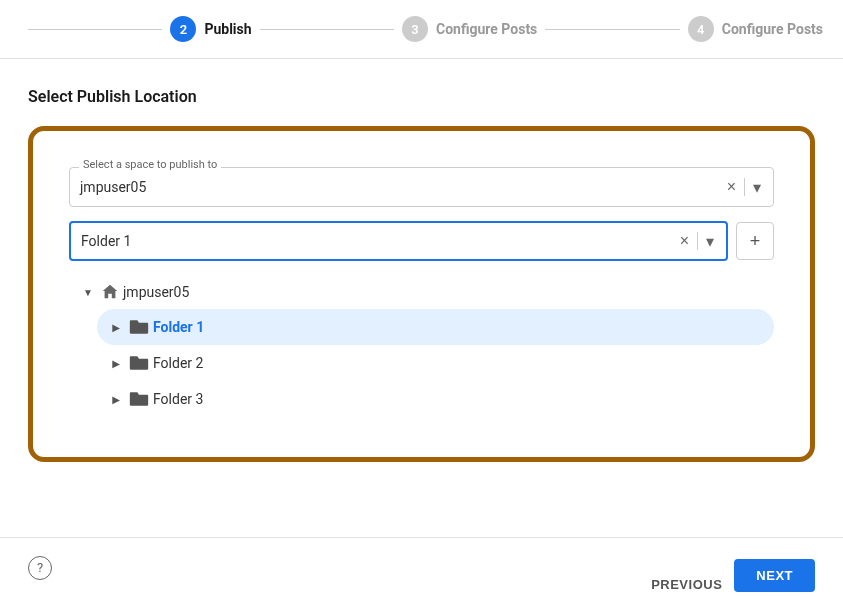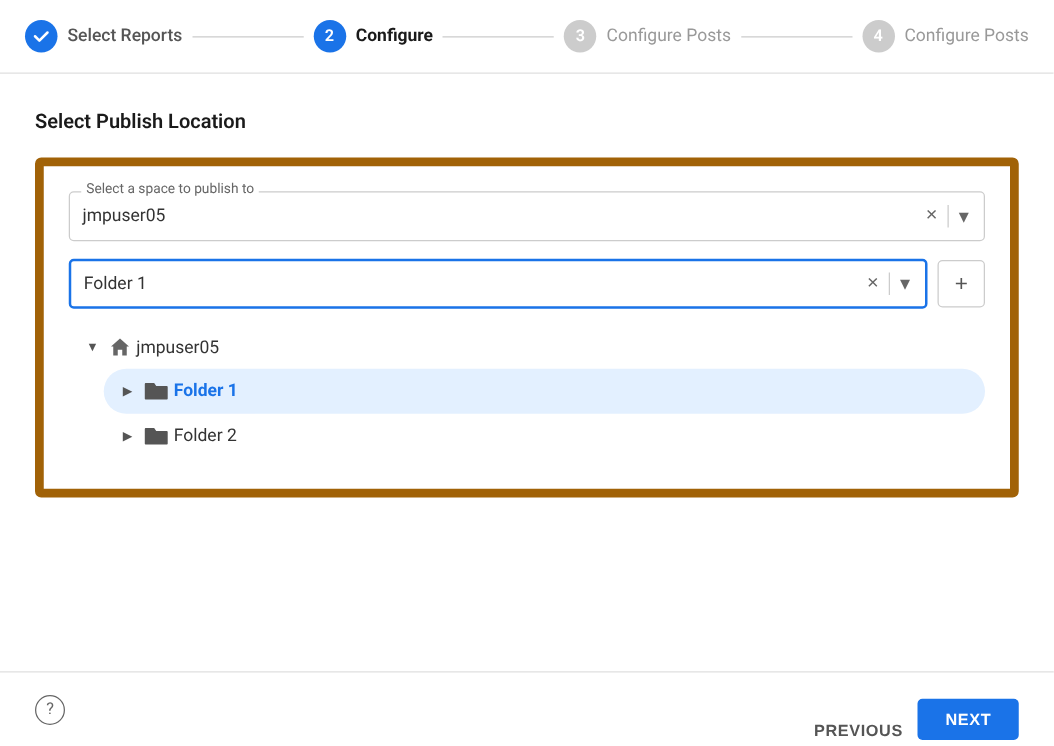--- a/index.html
+++ b/index.html
@@ -47,21 +47,21 @@
     }
     .step-circle.inactive {
       background: #ccc;
       color: #fff;
     }
     .step-label {
       font-size: 14px;
       font-weight: 500;
     }
     .step-label.active { color: #1a1a1a; font-weight: 700; }
-    .step-label.inactive { color: #999; font-weight: 400; }
+    .step-label.inactive { color: #999; font-weight: 700; }
     .step-label.completed { color: #555; }
 
     .step-connector {
       flex: 1;
       height: 1px;
       background: #ccc;
       margin: 0 8px;
       min-width: 30px;
     }
 
@@ -78,23 +78,23 @@
 
     .page-title {
       font-size: 16px;
       font-weight: 600;
       color: #1a1a1a;
       margin-bottom: 20px;
     }
 
     
     .card {
-      border: 7px solid #a16207;
-      border-radius: 5px;
-      padding: 20px;
+      border: 5px solid #a16207;
+      border-radius: 16px;
+      padding: 36px;
       background: #fff;
     }
 
     
     .field-wrapper {
       position: relative;
       margin-bottom: 14px;
     }
     .field-label {
       position: absolute;
@@ -289,35 +289,27 @@
       width: 1px;
       height: 18px;
       background: #ccc;
     }
   </style>
 </head>
 <body>
 
 <div class="stepper">
 
-  <div class="step">
-    <div class="step-circle completed">
-      <svg class="check-icon" viewBox="0 0 14 14" fill="none" xmlns="http://www.w3.org/2000/svg">
-        <path d="M2 7L5.5 10.5L12 4" stroke="white" stroke-width="2" stroke-linecap="round" stroke-linejoin="round"></path>
-      </svg>
-    </div>
-    <span class="step-label completed">Select Reports</span>
-  </div>
   <div class="step-connector"></div>
 
   <div class="step">
     <div class="step-circle active">
       <span>2</span>
     </div>
-    <span class="step-label active">Configure</span>
+    <span class="step-label active">Publish</span>
   </div>
   <div class="step-connector"></div>
 
   <div class="step">
     <div class="step-circle inactive">
       <span>3</span>
     </div>
     <span class="step-label inactive">Configure Posts</span>
   </div>
   <div class="step-connector"></div>
@@ -381,20 +373,27 @@
         </div>
 
         <div class="tree-item">
           <span class="tree-toggle collapsed"></span>
           <svg class="folder-icon" viewBox="0 0 24 24" fill="#555" xmlns="http://www.w3.org/2000/svg">
             <path d="M10 4H2C1.45 4 1 4.45 1 5v14c0 .55.45 1 1 1h20c.55 0 1-.45 1-1V8c0-.55-.45-1-1-1H12l-2-3z"></path>
           </svg>
           <span class="tree-label">Folder 2</span>
         </div>
 
+        <div class="tree-item">
+          <span class="tree-toggle collapsed"></span>
+          <svg class="folder-icon" viewBox="0 0 24 24" fill="#555" xmlns="http://www.w3.org/2000/svg">
+            <path d="M10 4H2C1.45 4 1 4.45 1 5v14c0 .55.45 1 1 1h20c.55 0 1-.45 1-1V8c0-.55-.45-1-1-1H12l-2-3z"></path>
+          </svg>
+          <span class="tree-label">Folder 3</span>
+        </div>
 
       </div>
     </div>
 
   </div>
 </div>
 
 <div class="bottom-bar">
   <div class="help-icon">?</div>
   <div class="btn-row">

